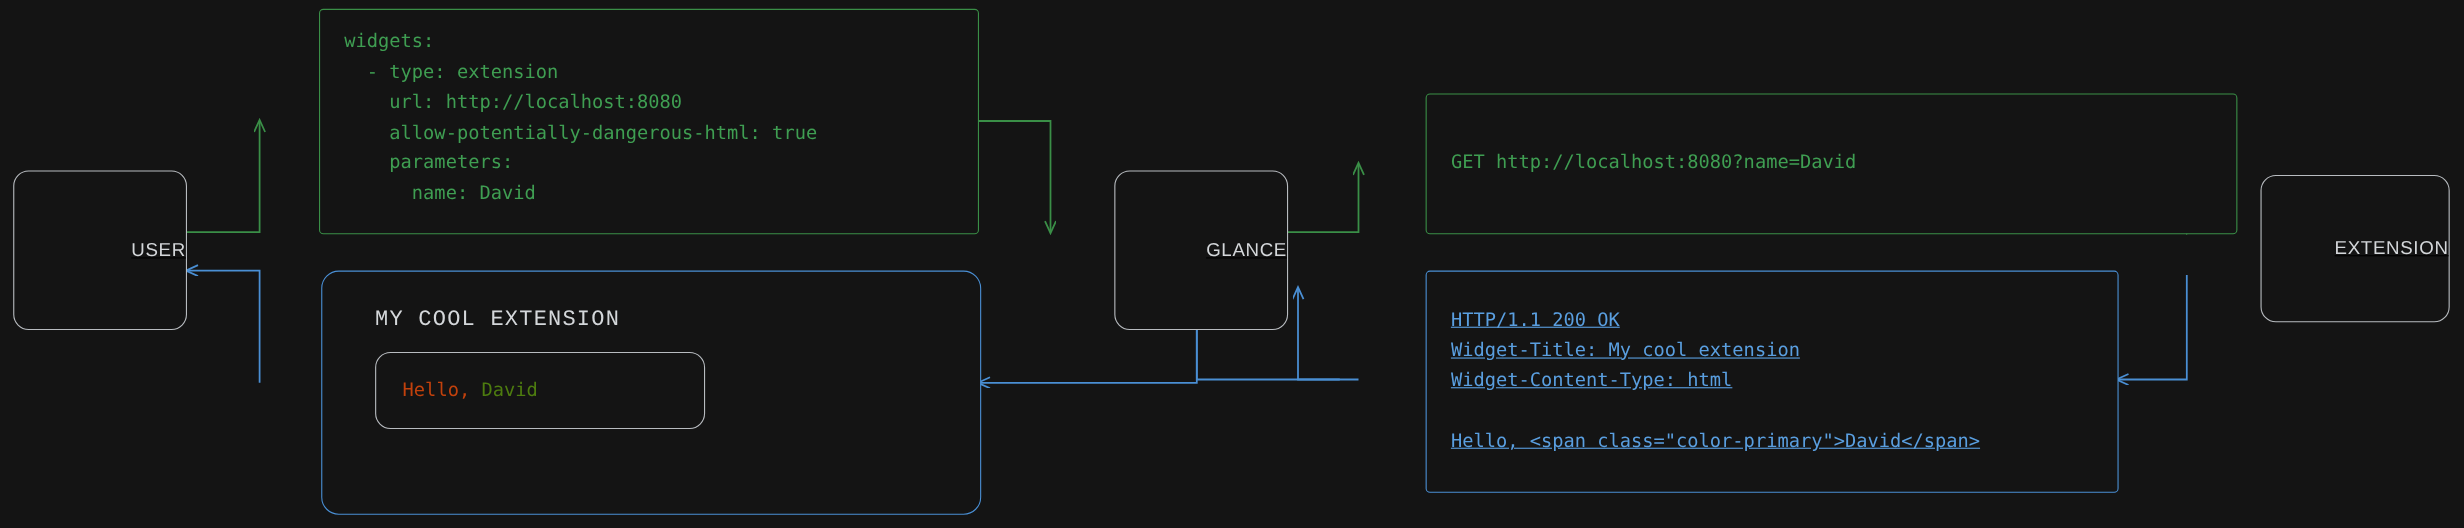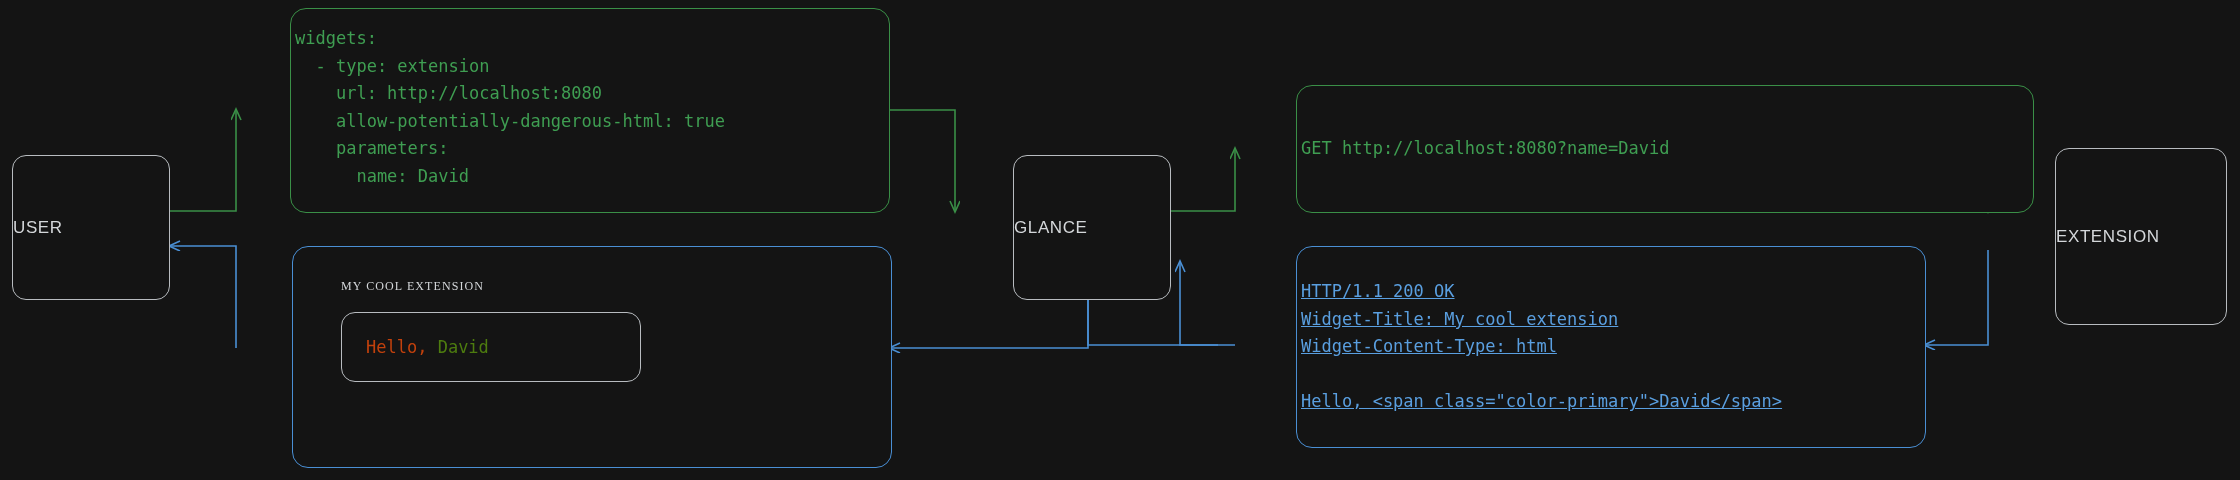--- a/index.html
+++ b/index.html
@@ -28,37 +28,38 @@
     height: 480px;
     pointer-events: none;
   }
   .node {
     position: absolute;
     border: 1.6px solid #b8bcc0;
     border-radius: 14px;
     background: #141414;
     display: flex;
     align-items: center;
-    justify-content: flex-start;
+    justify-content: flex-end;
     box-sizing: border-box;
+    text-decoration: underline;
   }
   .node-label {
     color: #d4d7da;
     font-family: "Liberation Sans", sans-serif;
     font-size: 17px;
     letter-spacing: 0.6px;
     white-space: nowrap;
   }
   .code-box {
     position: absolute;
     border: 1.6px solid #3a8f47;
-    border-radius: 16px;
+    border-radius: 4px;
     background: #141414;
     box-sizing: border-box;
-    padding: 16px 4px;
+    padding: 16px 22px;
   }
   .code-box.blue {
     border-color: #4a8fd4;
   }
   pre.code {
     margin: 0;
     font-family: "DejaVu Sans Mono", monospace;
     font-size: 17px;
     line-height: 1.62;
     color: #3f9e52;
@@ -72,22 +73,22 @@
   .widget-panel {
     position: absolute;
     border: 1.6px solid #4a8fd4;
     border-radius: 16px;
     background: #141414;
     box-sizing: border-box;
     padding: 18px 26px;
   }
   .widget-title {
     color: #d4d7da;
-    font-family: Liberation Serif, serif;
-    font-size: 12px;
+    font-family: Liberation Mono, monospace;
+    font-size: 20px;
     letter-spacing: 1.1px;
     margin: 14px 0 0 22px;
   }
   .widget-card {
     margin: 18px 0 6px 22px;
     border: 1.6px solid #b8bcc0;
     border-radius: 14px;
     padding: 24px 0 24px 24px;
     box-sizing: border-box;
     width: 300px;
@@ -135,21 +136,21 @@
   </svg>
 
   <div class="node" style="left:12px; top:155px; width:158px; height:145px;">
     <span class="node-label">USER</span>
   </div>
 
   <div class="node" style="left:1013px; top:155px; width:158px; height:145px;">
     <span class="node-label">GLANCE</span>
   </div>
 
-  <div class="node" style="left:2055px; top:148px; width:172px; height:177px;">
+  <div class="node" style="left:2055px; top:159px; width:172px; height:134px;">
     <span class="node-label">EXTENSION</span>
   </div>
 
   <div class="code-box" style="left:290px; top:8px; width:600px; height:205px;">
     <pre class="code">widgets:
   - type: extension
     url: http://localhost:8080
     allow-potentially-dangerous-html: true
     parameters:
       name: David</pre>

